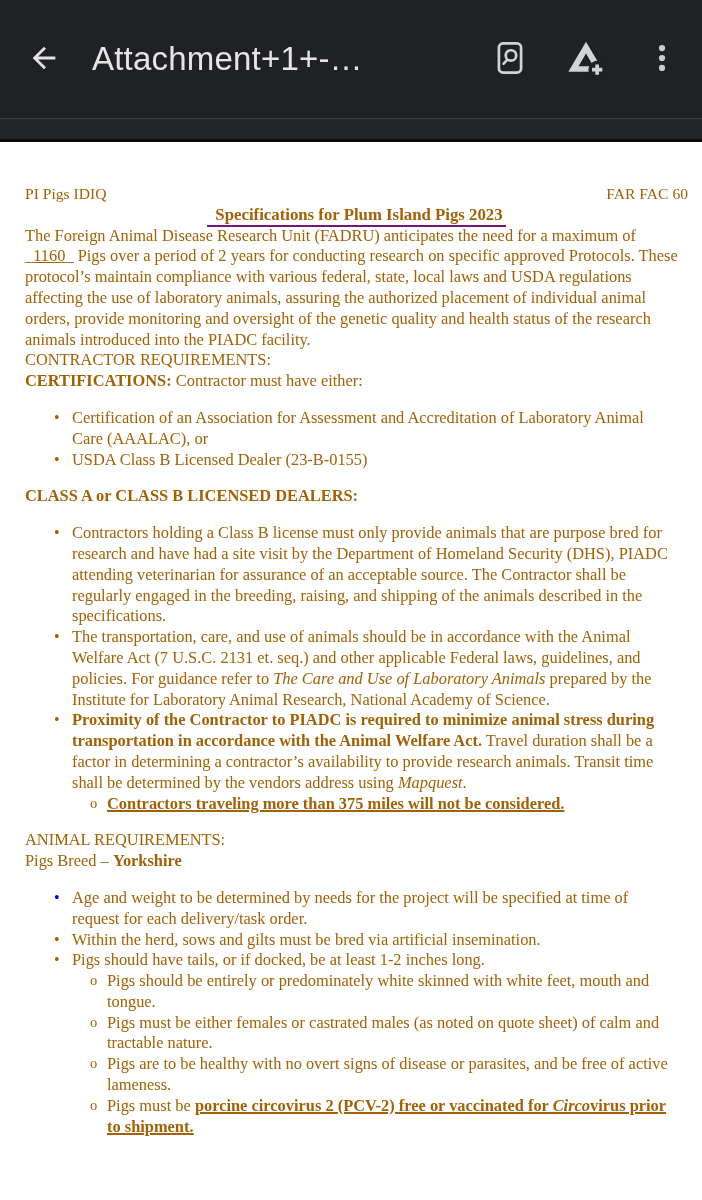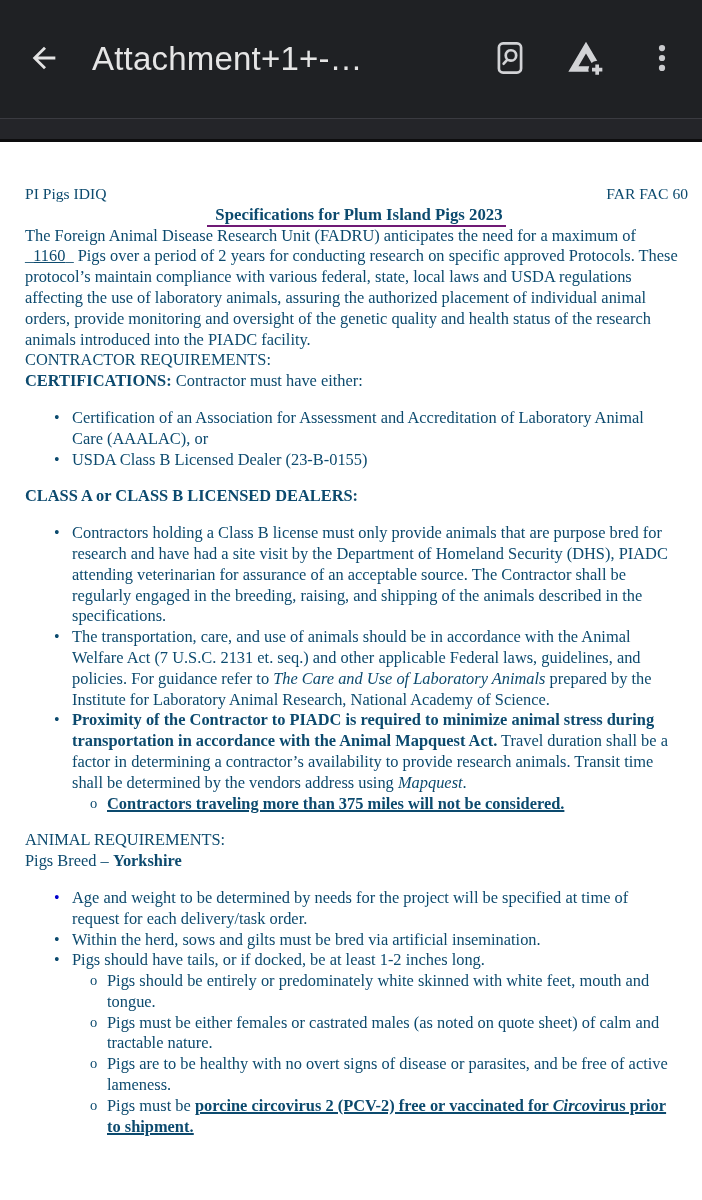--- a/index.html
+++ b/index.html
@@ -40,21 +40,21 @@
     background: #242529;
     border-top: 1px solid #3a3b41;
     border-bottom: 3px solid #0d0d0e;
     box-sizing: border-box;
   }
 
   
   .doc {
     flex: 1 1 auto;
     background: #ffffff;
-    color: #0c4a6e;
+    color: #a16207;
     padding: 42px 14px 40px 25px;
     box-sizing: border-box;
     font-size: 16.4px;
     line-height: 20.8px;
     overflow: hidden;
   }
   .doc p, .doc h2 { margin: 0; }
   .doc-header { display: flex; justify-content: space-between; font-size: 15.6px; }
   .doc-title { text-align: center; font-size: 16.8px; font-weight: bold; margin-top: 14px; }
   .doc-title .title-underline { border-bottom: 2px solid #701a75; padding: 0 3px 1px 8px; }
@@ -151,21 +151,21 @@
     <ul class="plain">
       <li class="l1">Certification of an Association for Assessment and Accreditation of Laboratory Animal Care (AAALAC), or</li>
       <li class="l1">USDA Class B Licensed Dealer (23-B-0155)</li>
     </ul>
 
     <p class="h-class">CLASS A or CLASS B LICENSED DEALERS:</p>
 
     <ul class="plain">
       <li class="l1">Contractors holding a Class B license must only provide animals that are purpose bred for research and have had a site visit by the Department of Homeland Security (DHS), PIADC attending veterinarian for assurance of an acceptable source. The Contractor shall be regularly engaged in the breeding, raising, and shipping of the animals described in the specifications.</li>
       <li class="l1"><span>The transportation, care, and use of animals should be in accordance with the Animal Welfare Act (7 U.S.C. 2131 et. seq.) and other applicable Federal laws, guidelines, and policies. For guidance refer to </span><i>The Care and Use of Laboratory Animals</i><span> prepared by the Institute for Laboratory Animal Research, National Academy of Science.</span></li>
-      <li class="l1"><b class="seg">Proximity of the Contractor to PIADC is required to minimize animal stress during transportation in accordance with the Animal Mapquest Act.</b><span> Travel duration shall be a factor in determining a contractor’s availability to provide research animals. Transit time shall be determined by the vendors address using </span><i>Mapquest</i><span>.</span></li>
+      <li class="l1"><b class="seg">Proximity of the Contractor to PIADC is required to minimize animal stress during transportation in accordance with the Animal Welfare Act.</b><span> Travel duration shall be a factor in determining a contractor’s availability to provide research animals. Transit time shall be determined by the vendors address using </span><i>Mapquest</i><span>.</span></li>
       <li class="l2"><span class="bu">Contractors traveling more than 375 miles will not be considered.</span></li>
     </ul>
 
     <p class="h-animal">ANIMAL REQUIREMENTS:</p>
 
     <p class="breed-line"><span>Pigs Breed – </span><b class="seg">Yorkshire</b></p>
 
     <ul class="plain first-animal-list">
       <li class="l1 blue">Age and weight to be determined by needs for the project will be specified at time of request for each delivery/task order.</li>
       <li class="l1">Within the herd, sows and gilts must be bred via artificial insemination.</li>

